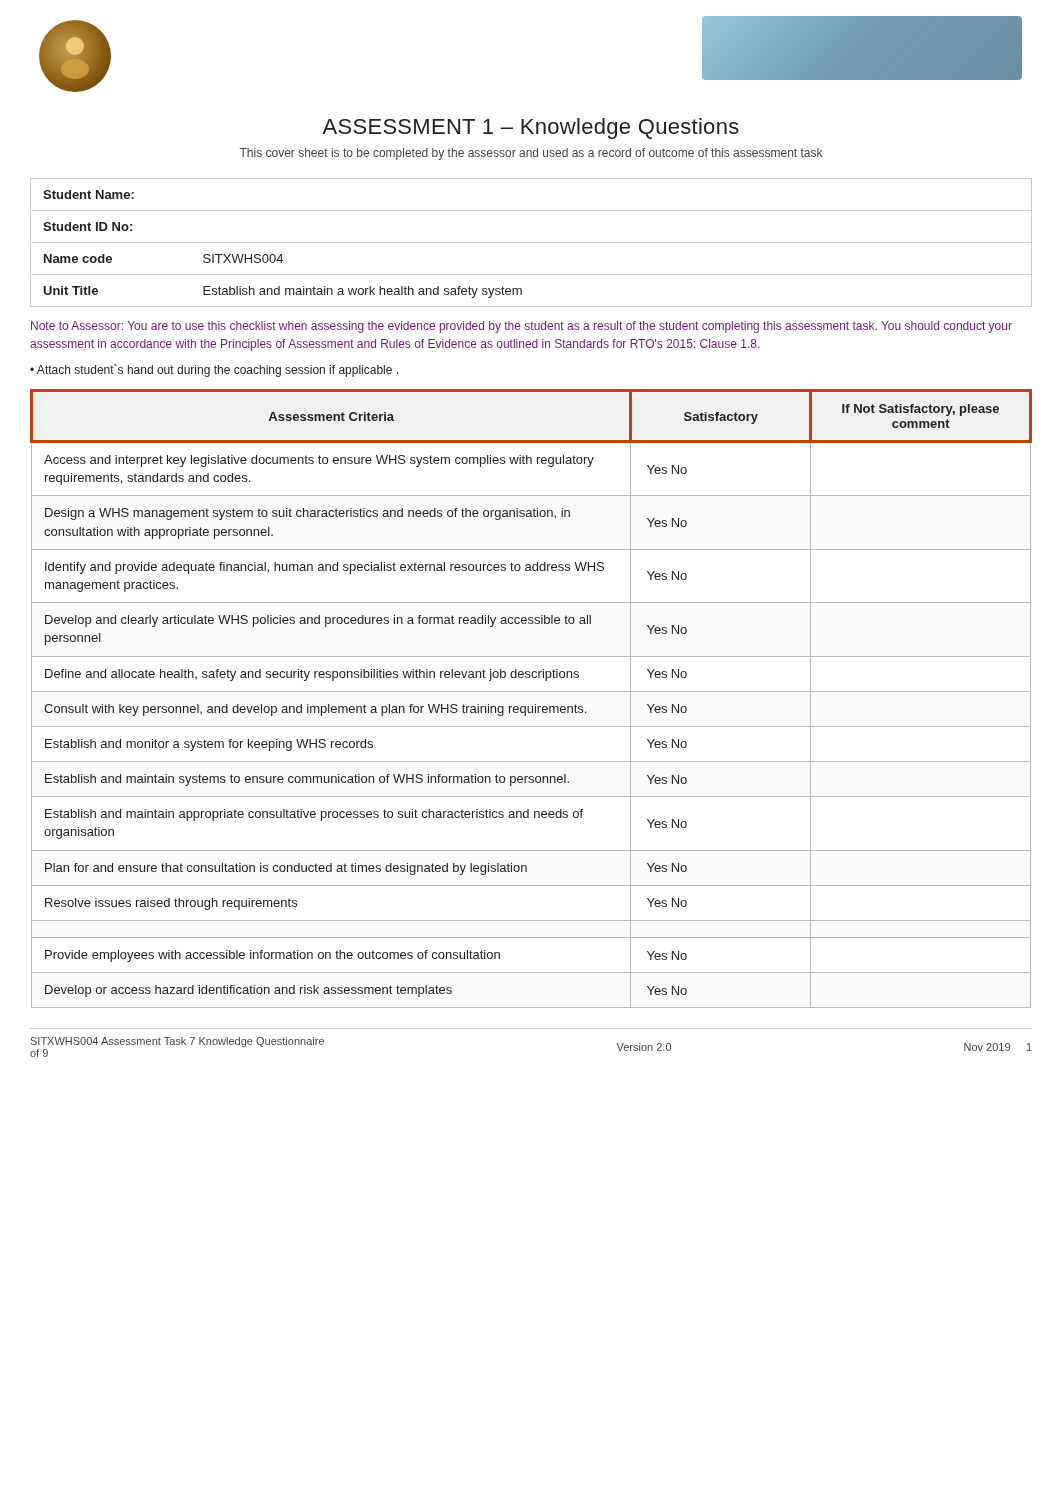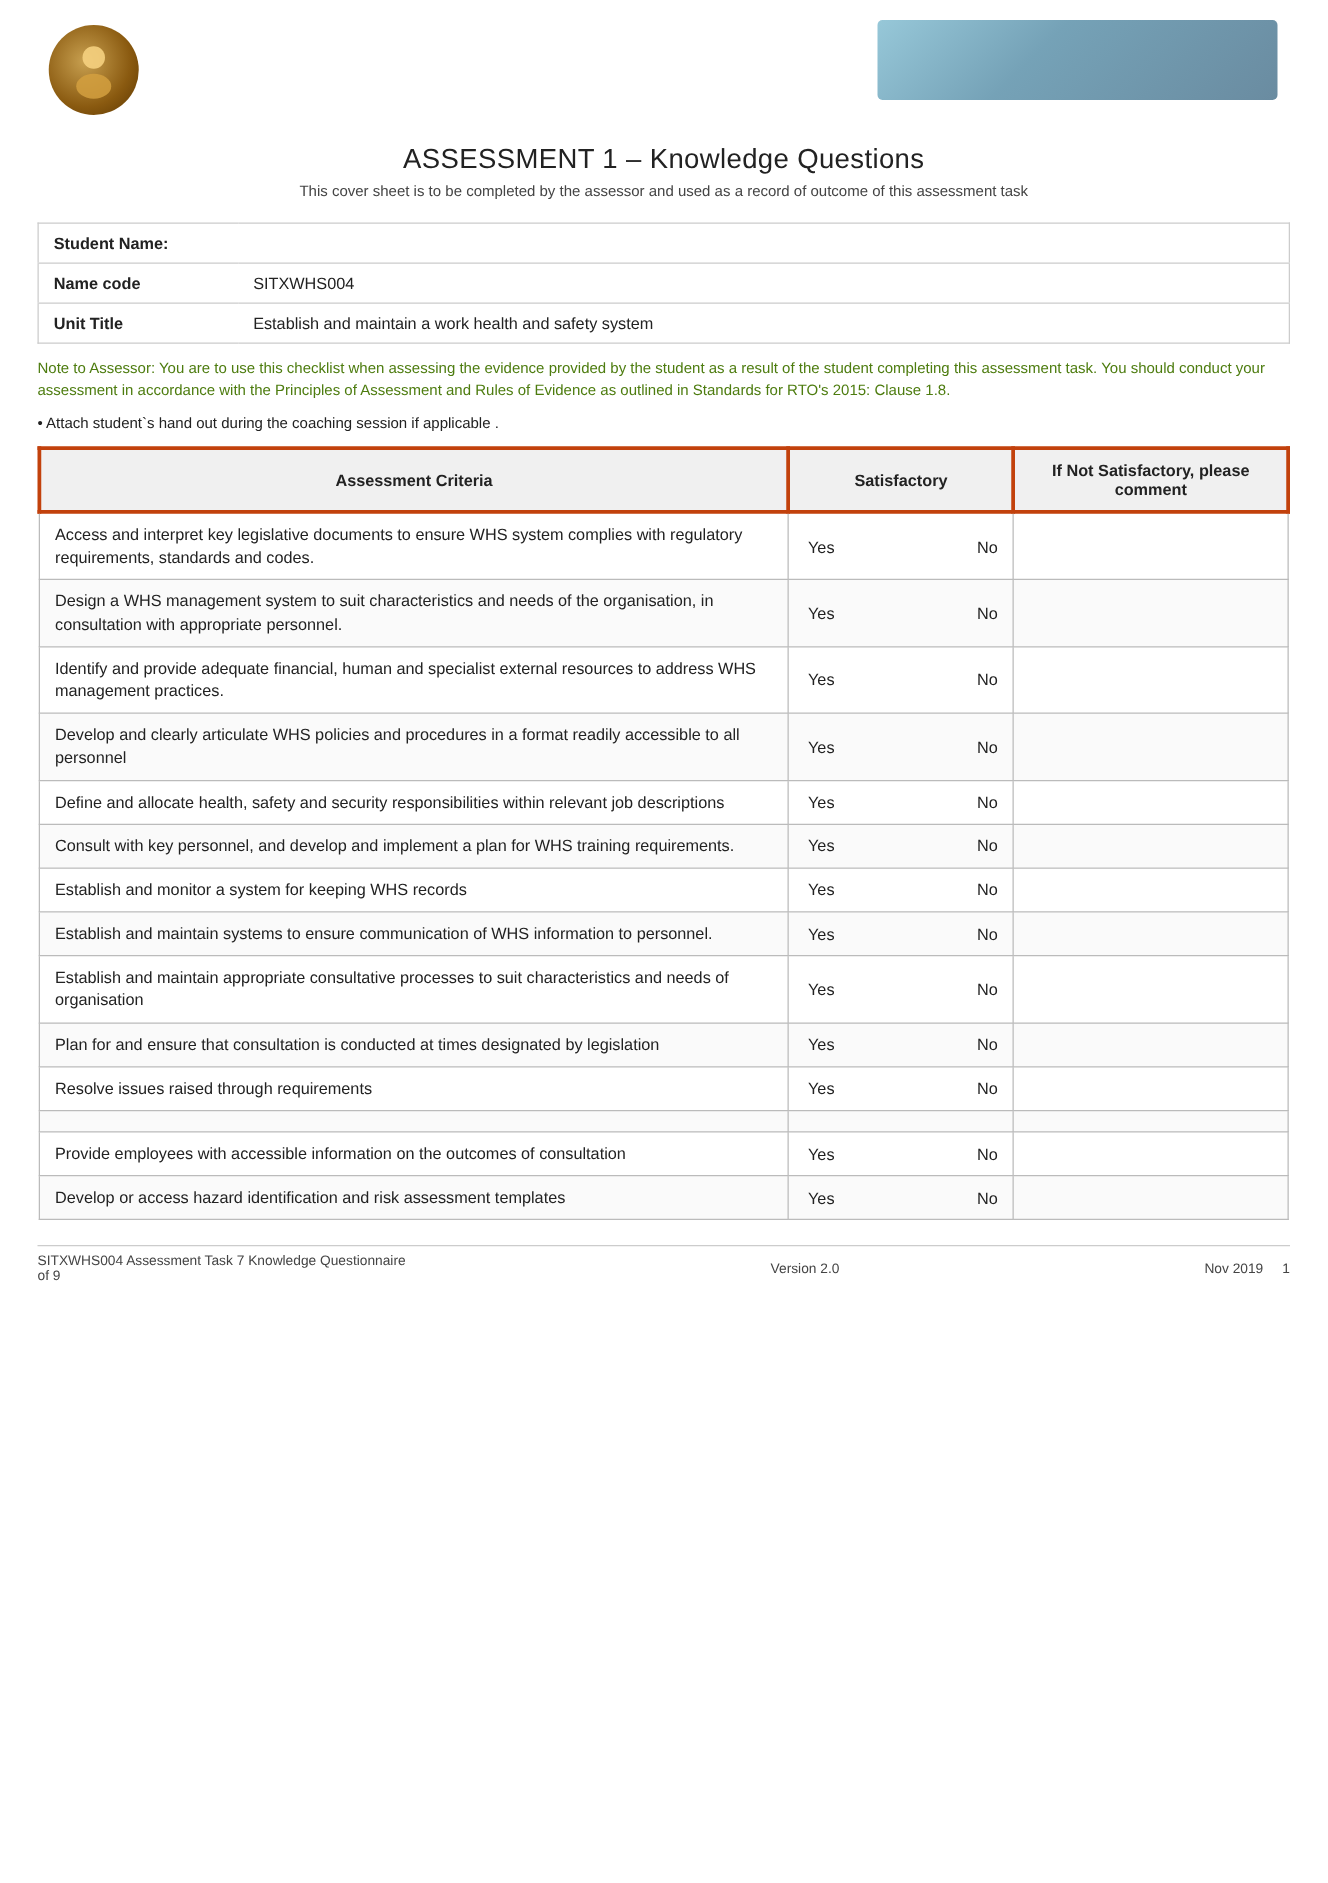--- a/index.html
+++ b/index.html
@@ -95,21 +95,21 @@
       color: #222;
     }
     .info-table tr:last-child {
       border-bottom: none;
     }
 
     
     .note-section {
       margin: 10px 30px;
       font-size: 12px;
-      color: #4d7c0f;
+      color: #701a75;
       line-height: 1.5;
     }
     .attach-note {
       margin: 8px 30px 12px;
       font-size: 12px;
       color: #222;
     }
 
     
     .criteria-table {
@@ -145,22 +145,21 @@
       width: 18%;
       text-align: center;
       white-space: nowrap;
     }
     .criteria-table td.comment {
       width: 22%;
     }
     .yes-no {
       display: flex;
       align-items: center;
-      justify-content: space-between;
-      gap: 10px;
+      justify-content: flex-start;
       font-size: 13px;
     }
     .yes-no-item {
       display: flex;
       align-items: center;
       gap: 3px;
     }
 
     
     .footer {
@@ -207,20 +206,24 @@
 
 <div class="title-section">
   <h1 class="main-title">ASSESSMENT 1 – Knowledge Questions</h1>
   <p class="subtitle">This cover sheet is to be completed by the assessor and used as a record of outcome of this assessment task</p>
 </div>
 
 <table class="info-table">
   <tbody id="info-tbody">
   <tr>
         <td>Student Name:</td>
+        <td></td>
+      </tr>
+      <tr>
+        <td>Student ID No:</td>
         <td></td>
       </tr>
       <tr>
         <td>Name code</td>
         <td>SITXWHS004</td>
       </tr>
       <tr>
         <td>Unit Title</td>
         <td>Establish and maintain a work health and safety system</td>
       </tr>

